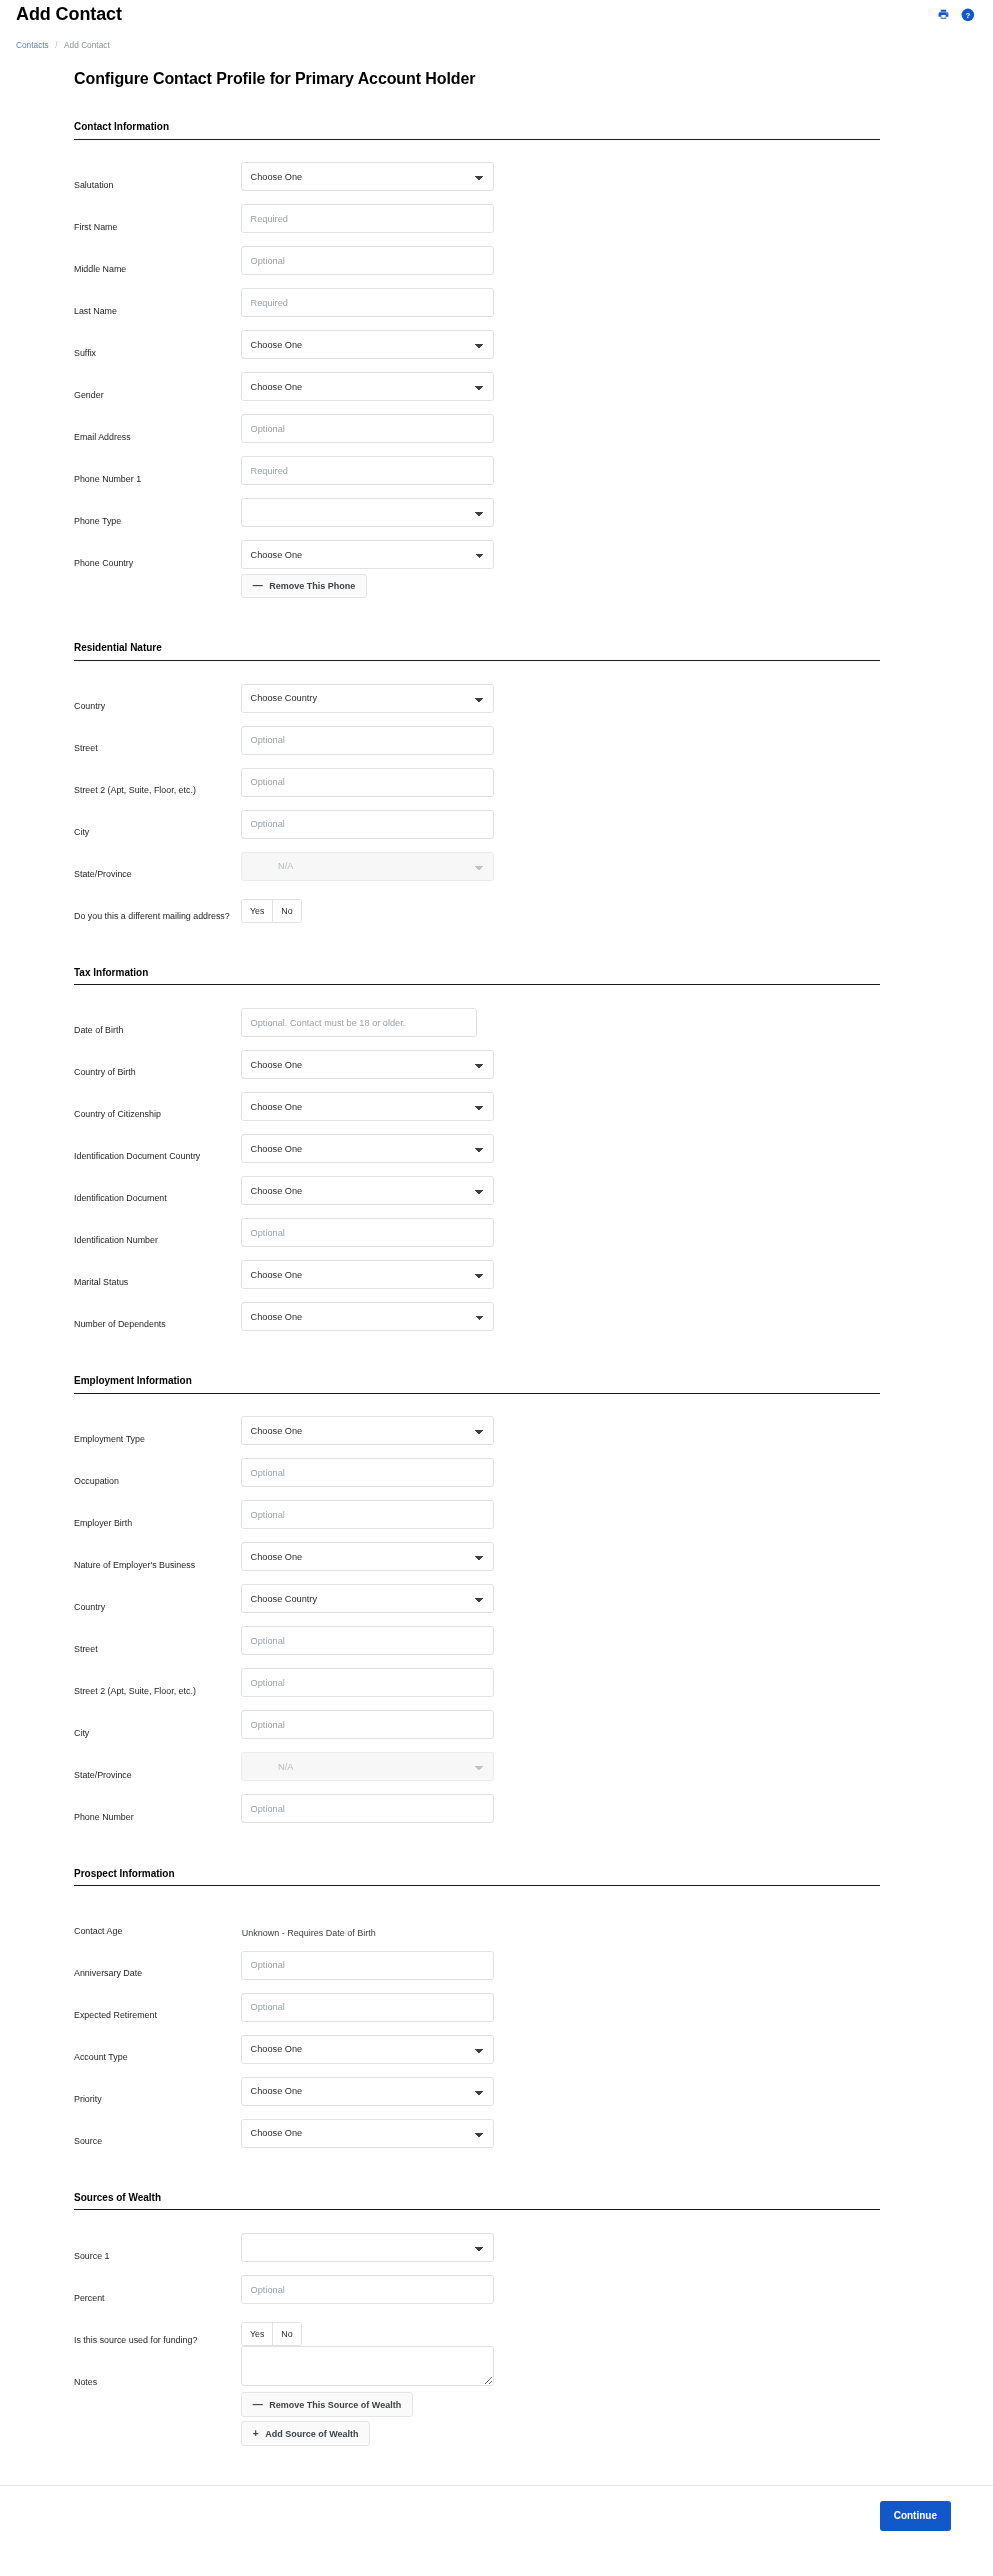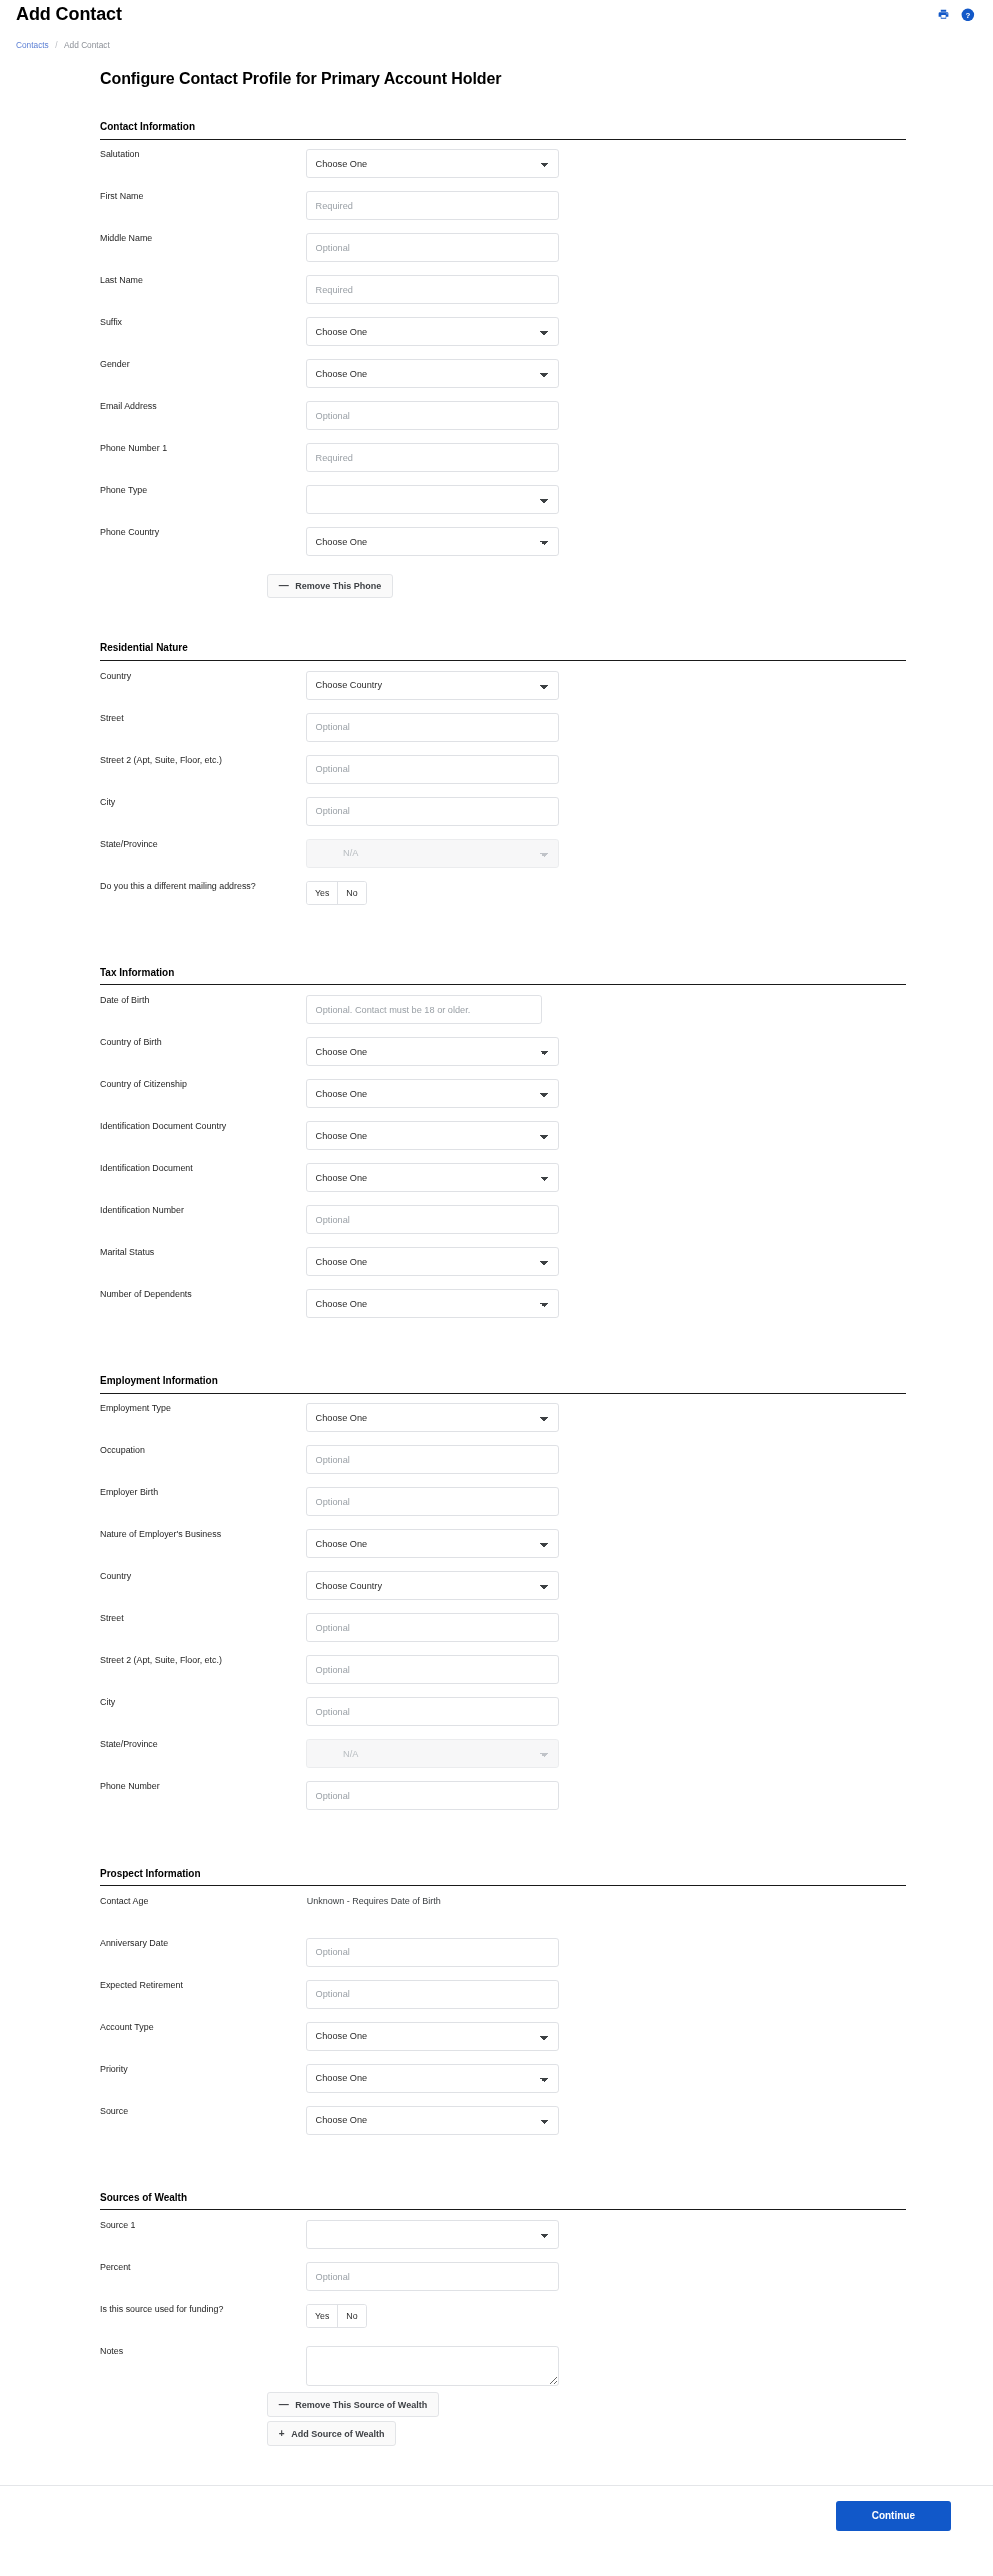--- a/index.html
+++ b/index.html
@@ -51,21 +51,21 @@
   }
   .crumb-link { color: #5b7fd4; cursor: pointer; text-decoration: none; }
   .crumb-sep  { color: #b9bcc2; }
   .crumb-current { color: #8c9097; }
 
   
   .page {
     padding: 17.3px 0 0 0;
   }
   .content {
-    margin-left: 100px;
+    margin-left: 74px;
     width: 807px;
   }
   .page-heading {
     font-size: 16px;
     font-weight: 700;
     color: #000;
     letter-spacing: -0.1px;
     margin: 0 0 33px 0;
   }
 
@@ -80,23 +80,22 @@
     height: 0.7px;
     background: #1a1a1a;
     width: 806px;
     margin-bottom: 10px;
   }
   .section-gap { height: 37px; }
 
   
   .row {
     display: flex;
-    align-items: flex-start;
+    align-items: flex-end;
     min-height: 42px;
-    gap: 39px;
   }
   .row-label {
     width: 167px;
     flex: 0 0 167px;
     font-size: 8.9px;
     color: #1e1e1e;
     line-height: 1.3;
   }
   .row-field {
     flex: 0 0 auto;
@@ -219,21 +218,21 @@
     align-items: center;
     justify-content: flex-end;
     padding-right: 43px;
   }
   .primary-btn {
     background: #1158c9;
     color: #fff;
     border: none;
     border-radius: 2.9px;
     height: 29.5px;
-    padding: 0 36px;
+    padding: 0 14px;
     font-size: 10px;
     font-weight: 700;
     cursor: pointer;
     font-family: "Liberation Sans", sans-serif;
   }
 </style>
 </head>
 <body>
 
 <div class="topbar">

